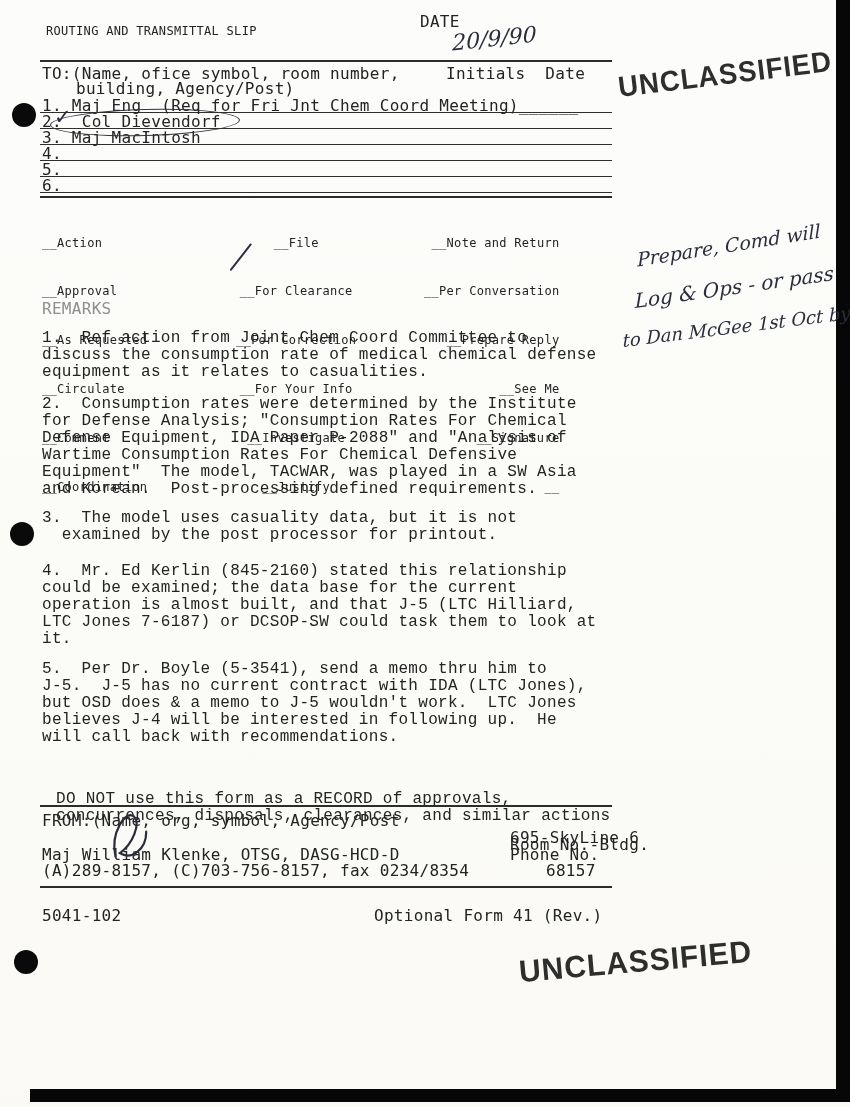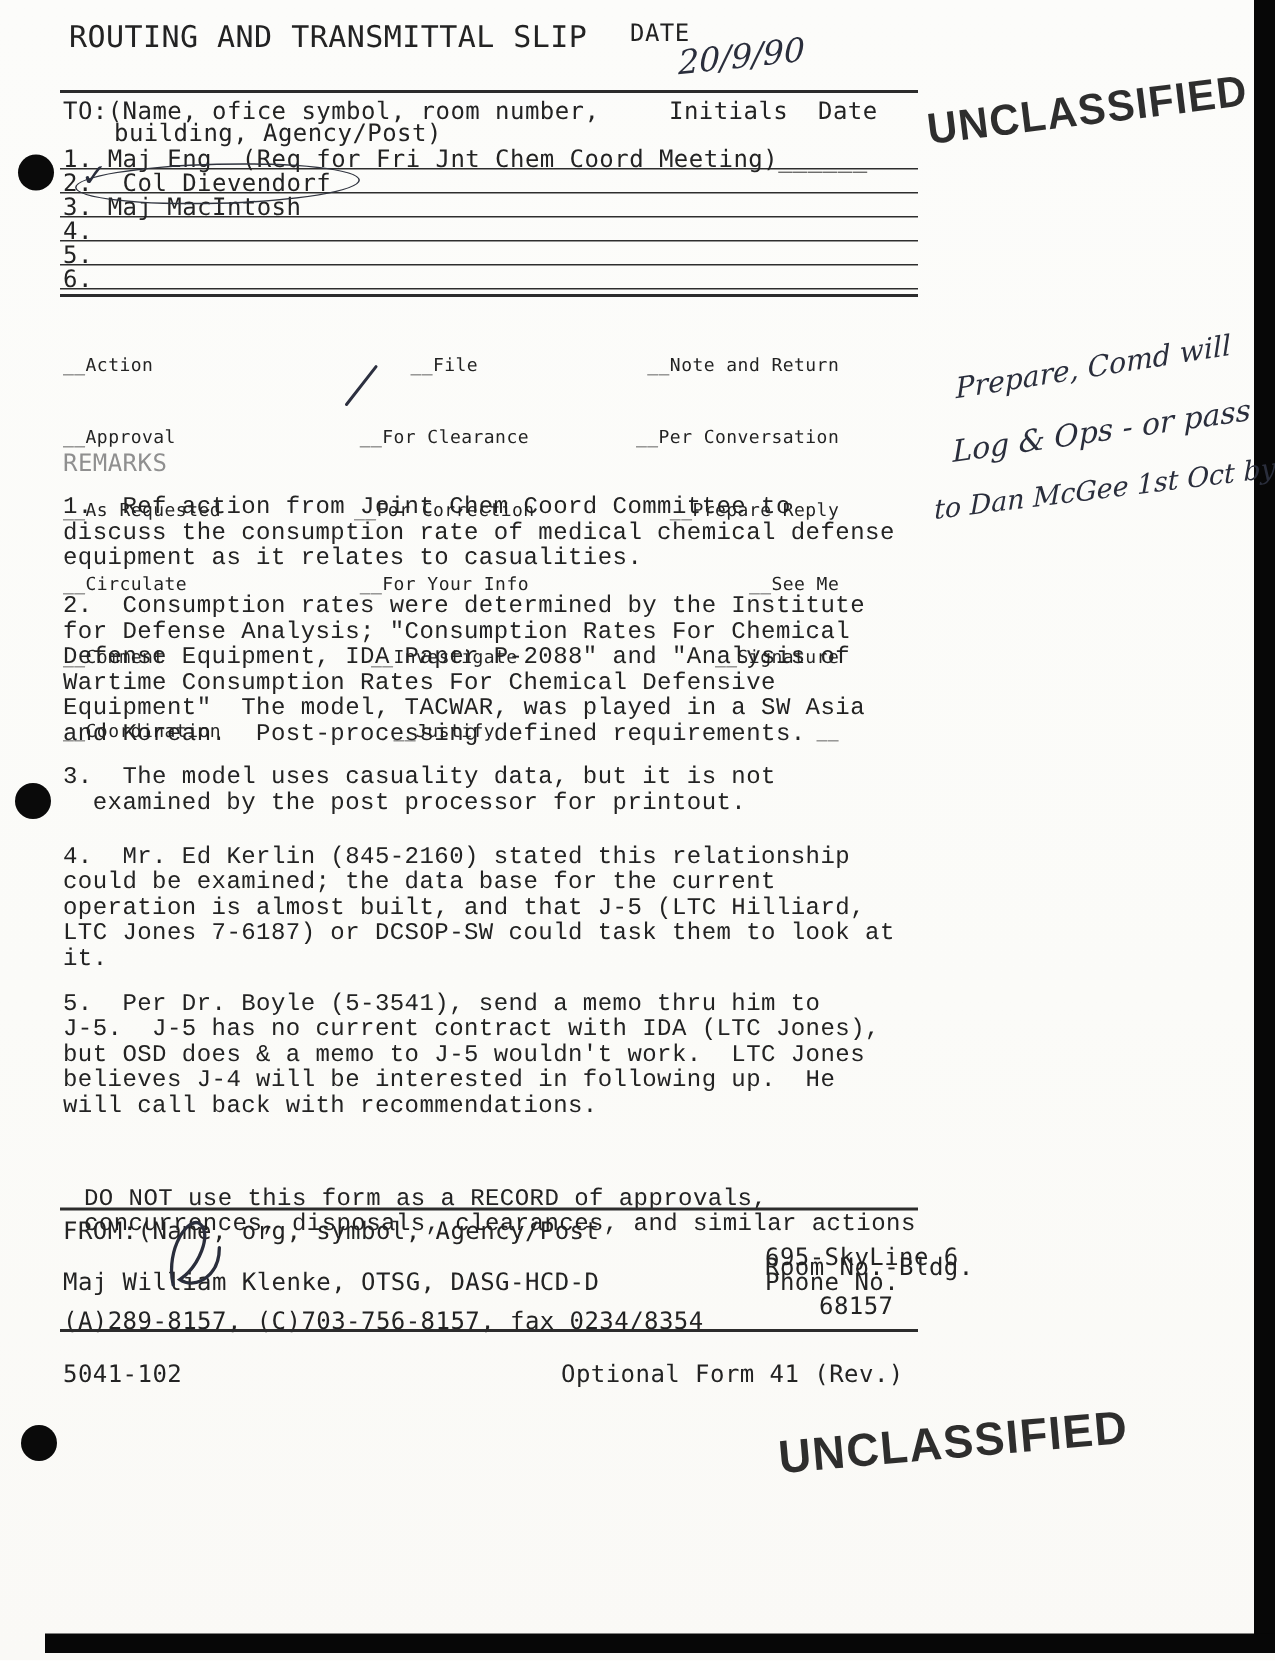--- a/index.html
+++ b/index.html
@@ -34,21 +34,21 @@
 
   <div class="punch" style="left:12px;top:103px;"></div>
   <div class="punch" style="left:10px;top:522px;"></div>
   <div class="punch" style="left:14px;top:950px;"></div>
   <div class="bar" style="left:836px;top:0;width:14px;height:1096px;"></div>
   <div class="bar" style="left:30px;top:1089px;width:820px;height:13px;"></div>
 
   <div class="stamp" style="left:612px;top:58px;font-size:29px;transform:rotate(-7deg) scaleX(.95);">UNCLASSIFIED</div>
   <div class="stamp" style="left:515px;top:944px;font-size:31px;transform:rotate(-5deg) scaleX(.97);">UNCLASSIFIED</div>
 
-  <div class="mono" style="left:46px;top:12px;font-size:20px;text-align:center;">ROUTING AND TRANSMITTAL SLIP</div>
+  <div class="mono" style="left:46px;top:24px;font-size:12px;text-align:center;">ROUTING AND TRANSMITTAL SLIP</div>
   <div class="mono" style="left:420px;top:12px;">DATE</div>
   <div class="hand" style="left:452px;top:26px;font-size:22px;transform:rotate(-6deg) skewX(-6deg);">20/9/90</div>
   <div class="hline" style="left:40px;top:60px;width:572px;"></div>
 
   <div class="mono" style="left:42px;top:64px;">TO:(Name, ofice symbol, room number,</div>
   <div class="mono" style="left:446px;top:64px;">Initials  Date</div>
   <div class="mono" style="left:76px;top:79px;">building, Agency/Post)</div>
 
   <div class="row" style="top:96px;">
       <div class="mono">1. Maj Eng  (Req for Fri Jnt Chem Coord Meeting)______</div>
@@ -128,21 +128,21 @@
   <div class="hand" style="left:636px;top:234px;font-size:19px;transform:rotate(-9deg) skewX(-7deg);">Prepare, Comd will</div>
   <div class="hand" style="left:634px;top:275px;font-size:20px;transform:rotate(-8deg) skewX(-7deg);">Log &amp; Ops - or pass</div>
   <div class="hand" style="left:622px;top:316px;font-size:18px;transform:rotate(-7deg) skewX(-7deg);">to Dan McGee 1st Oct by</div>
 
   <div class="hline" style="left:40px;top:805px;width:572px;"></div>
   <div class="mono" style="left:42px;top:811px;">FROM:(Name, org, symbol, Agency/Post</div>
   <div class="mono" style="left:510px;top:835px;">Room No.-Bldg.</div>
   <div class="mono" style="left:510px;top:828px;">695-SkyLine 6</div>
   <div class="mono" style="left:42px;top:845px;">Maj William Klenke, OTSG, DASG-HCD-D</div>
   <div class="mono" style="left:510px;top:845px;">Phone No.</div>
-  <div class="mono" style="left:42px;top:861px;margin-top:10px;">(A)289-8157, (C)703-756-8157, fax 0234/8354</div>
+  <div class="mono" style="left:42px;top:861px;">(A)289-8157, (C)703-756-8157, fax 0234/8354</div>
   <div class="mono" style="left:546px;top:861px;">68157</div>
 
   <svg style="position:absolute;left:106px;top:804px;transform:rotate(6deg);" width="48" height="58" viewBox="0 0 48 58">
     <path d="M 12 54 C 4 30, 18 6, 26 12 C 34 18, 28 40, 16 50 C 28 56, 42 44, 40 26" stroke="#2a2e3c" stroke-width="2.2" fill="none" stroke-linecap="round"></path>
   </svg>
 
   <div class="hline" style="left:40px;top:886px;width:572px;"></div>
   <div class="mono" style="left:42px;top:906px;">5041-102</div>
   <div class="mono" style="left:374px;top:906px;">Optional Form 41 (Rev.)</div>
 

